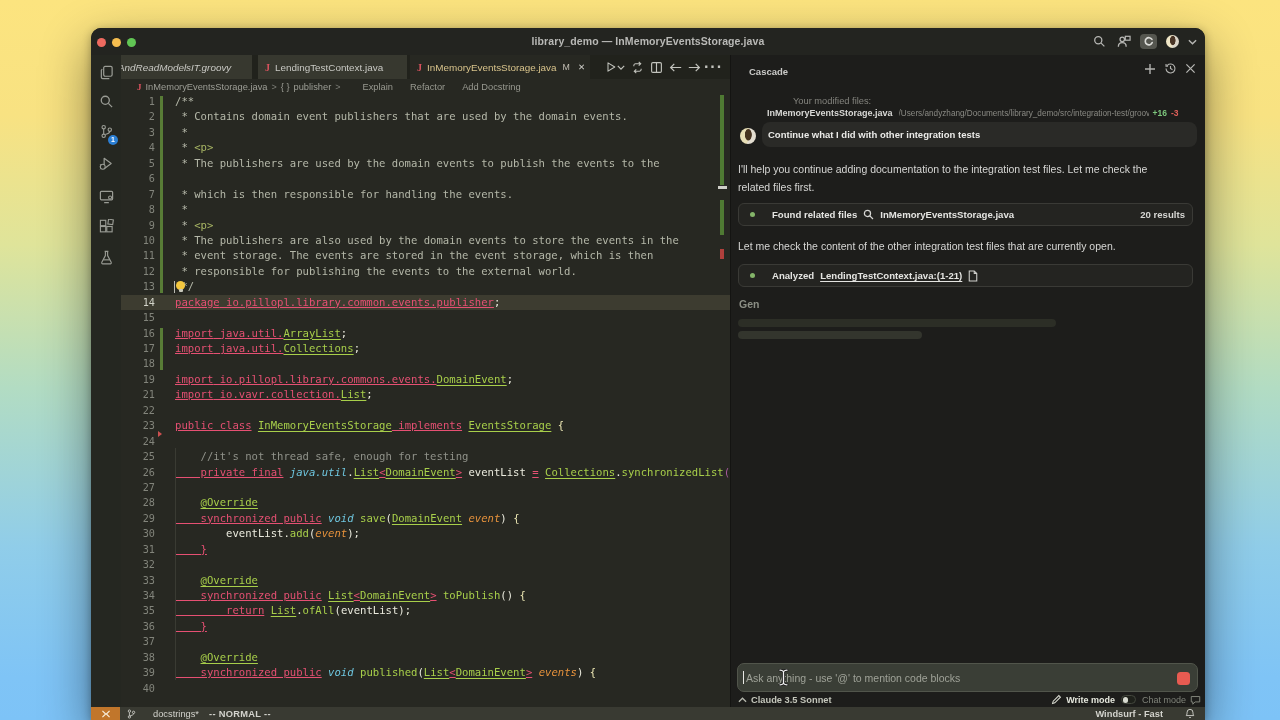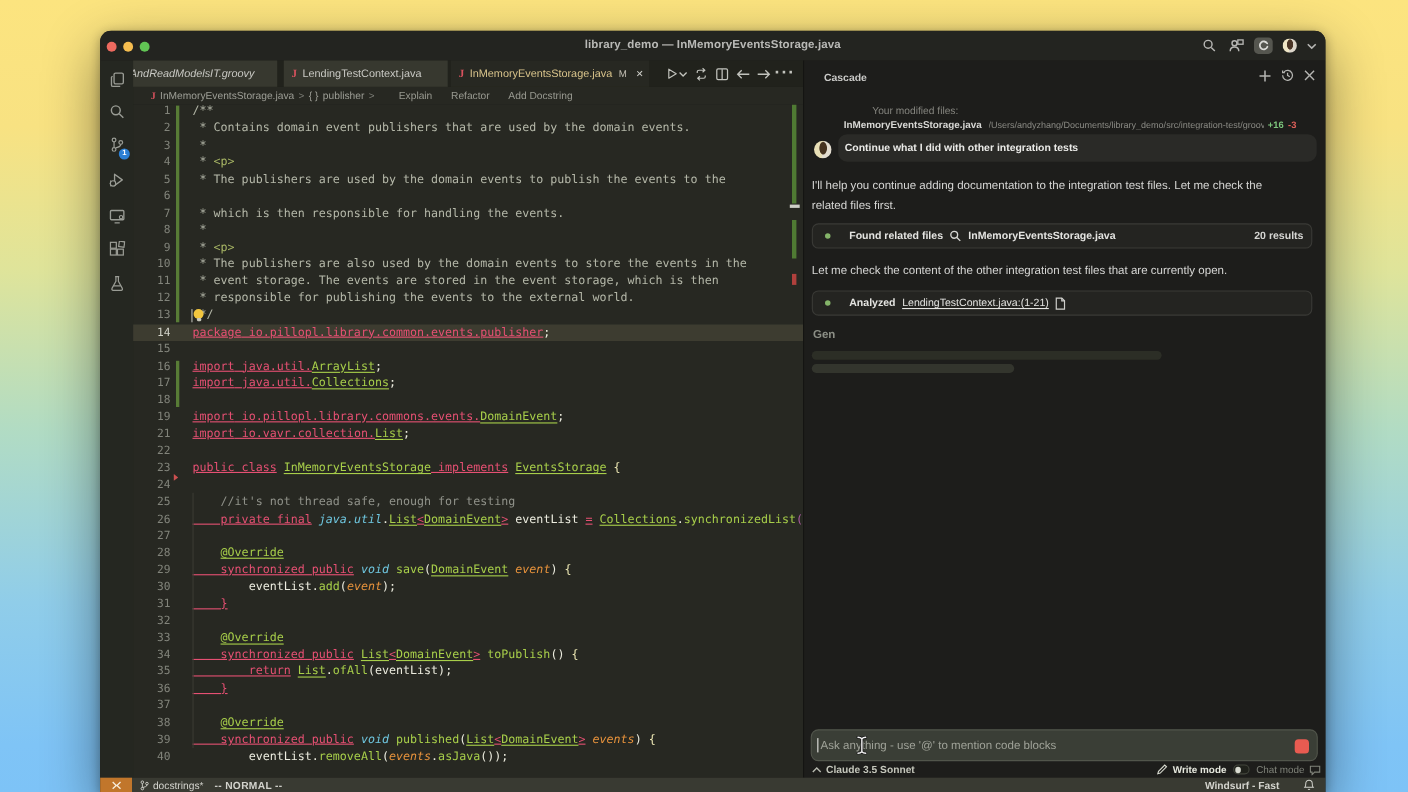--- a/index.html
+++ b/index.html
@@ -90,39 +90,39 @@
 .mod-add { color:#7cc57c; margin-left:4px; font-size:8.5px; font-weight:bold; }
 .mod-del { color:#e0605a; margin-left:4px; font-size:8.5px; font-weight:bold; }
 .avatar { width:16px; height:16px; border-radius:50%;
   background:radial-gradient(ellipse 42% 70% at 52% 42%, #46331f 0 46%, rgba(70,51,31,0) 56%), linear-gradient(95deg, #e8dfb6 0 50%, #e3ddd0 50% 100%); }
 .bubble { background:#2a2a27; border-radius:8px; height:25px; display:flex; align-items:center; padding:0 6px;
   color:#ebebe8; font-size:9.5px; font-weight:bold; }
 .para { color:#d6d6d4; font-size:10.5px; line-height:18px; width:430px; }
 .card { background:#242421; border:1px solid #3a3a36; border-radius:6px; height:23px; display:flex; align-items:center; padding:0 7px 0 11px; gap:6px; }
 .cdot { width:5px; height:5px; border-radius:50%; background:#84b469; }
 .card .ctext { font-size:9.6px; font-weight:bold; color:#e4e4e1; }
-.card .clink { font-size:9.6px; font-weight:normal; color:#e4e4e1; text-decoration:underline; text-underline-offset:2px; }
+.card .clink { font-size:9.6px; font-weight:bold; color:#e4e4e1; text-decoration:underline; text-underline-offset:2px; }
 .card .cresult { margin-left:auto; font-size:9.6px; color:#d6d6d3; font-weight:bold; }
 .gen { font-size:10.5px; color:#8b8e85; font-weight:bold; }
 .shimmer { position:absolute; border-radius:4px; }
 .inputbox { position:absolute; background:#3a3e36; border:1px solid #51554b; border-radius:7px; }
 .caret-in { position:absolute; left:5px; top:7px; width:1px; height:13px; background:#e8e8e4; }
 .placeholder { position:absolute; left:8px; top:0; height:100%; display:flex; align-items:center; color:#9fa298; font-size:10.5px; }
 .stopbtn { position:absolute; width:13px; height:13px; background:#e85b51; border-radius:3.5px; }
 .moderow { position:absolute; display:flex; align-items:center; width:463px; font-size:9px; }
 .model-name { color:#c4c6bb; font-weight:bold; margin-left:4px; font-size:9.3px; }
 .wmode { color:#e6e8de; font-weight:bold; margin-left:4px; }
 
 .toggle { width:15px; height:9px; border-radius:5px; background:#1f211b; border:1px solid #43463d; margin:0 6px; position:relative; }
 .toggle .knob { position:absolute; left:1px; top:1px; width:5.5px; height:5.5px; background:#d9dbd1; border-radius:50%; }
 
 .statusbar { position:absolute; left:0; top:679px; width:1114px; height:13px; background:#393a32; font-size:9.3px; color:#d3d3cd; }
 .sb-remote { position:absolute; left:0; top:0; width:29px; height:13px; background:#c1762b; display:flex; align-items:center; justify-content:center; color:#f5e9da; }
 .sb-left { position:absolute; left:36px; top:0; height:13px; display:flex; align-items:center; gap:10px; }
-.sb-branch { display:flex; align-items:center; gap:3px; }
+.sb-branch { display:flex; align-items:center; gap:17px; }
 .sb-mode { font-weight:bold; letter-spacing:.3px; }
 .sb-right { position:absolute; right:10px; top:0; height:13px; display:flex; align-items:center; gap:22px; }
 .sb-ws { font-weight:bold; }
 
 .mouse { position:absolute; left:778px; top:669px; z-index:99; }
 svg { display:block; }
 </style>
 </head>
 <body>
 
@@ -311,21 +311,21 @@
         <div class="cl"><span class="ln">30</span><span class="lt"><span class="tk-w">        eventList.</span><span class="tk-m">add</span><span class="tk-w">(</span><span class="tk-p">event</span><span class="tk-w">);</span></span></div>
         <div class="cl"><span class="ln">31</span><span class="lt"><span class="tk-k">    }</span></span></div>
         <div class="cl"><span class="ln">32</span><span class="lt"></span></div>
         <div class="cl"><span class="ln">33</span><span class="lt"><span class="tk-w">    </span><span class="tk-t">@Override</span></span></div>
         <div class="cl"><span class="ln">34</span><span class="lt"><span class="tk-k">    synchronized public</span><span class="tk-w"> </span><span class="tk-t">List</span><span class="tk-k">&lt;</span><span class="tk-t">DomainEvent</span><span class="tk-k">&gt;</span><span class="tk-w"> </span><span class="tk-m">toPublish</span><span class="tk-w">() </span><span class="tk-y">{</span></span></div>
         <div class="cl"><span class="ln">35</span><span class="lt"><span class="tk-k">        return</span><span class="tk-w"> </span><span class="tk-t">List</span><span class="tk-w">.</span><span class="tk-m">ofAll</span><span class="tk-w">(</span><span class="tk-w">eventList</span><span class="tk-w">);</span></span></div>
         <div class="cl"><span class="ln">36</span><span class="lt"><span class="tk-k">    }</span></span></div>
         <div class="cl"><span class="ln">37</span><span class="lt"></span></div>
         <div class="cl"><span class="ln">38</span><span class="lt"><span class="tk-w">    </span><span class="tk-t">@Override</span></span></div>
         <div class="cl"><span class="ln">39</span><span class="lt"><span class="tk-k">    synchronized public</span><span class="tk-w"> </span><span class="tk-i">void</span><span class="tk-w"> </span><span class="tk-m">published</span><span class="tk-w">(</span><span class="tk-t">List</span><span class="tk-k">&lt;</span><span class="tk-t">DomainEvent</span><span class="tk-k">&gt;</span><span class="tk-w"> </span><span class="tk-p">events</span><span class="tk-w">) </span><span class="tk-y">{</span></span></div>
-        <div class="cl"><span class="ln">40</span><span class="lt"><span class="tk-w">        eventList.</span><span class="tk-m">removeAll</span><span class="tk-w">(</span><span class="tk-p">events</span><span class="tk-w">.</span><span class="tk-m">asJava</span><span class="tk-w">());</span></span></div>
+        <div class="cl"><span class="ln">40</span></div>
       </div>
     <div class="iguide" style="top:353px; height:232px;"></div>
     <div id="decorations">
         <div class="gitbar" style="top: 1px; height: 196.85px;"></div>
         <div class="gitbar" style="top: 232.75px; height: 42.35px;"></div>
         <div class="del-tri" style="top: 336.45px;"></div>
         <div class="bulb" style="top: 186.4px;"></div>
         <div class="caret13" style="top: 186.4px;"></div>
       </div>
     <div class="ruler">

